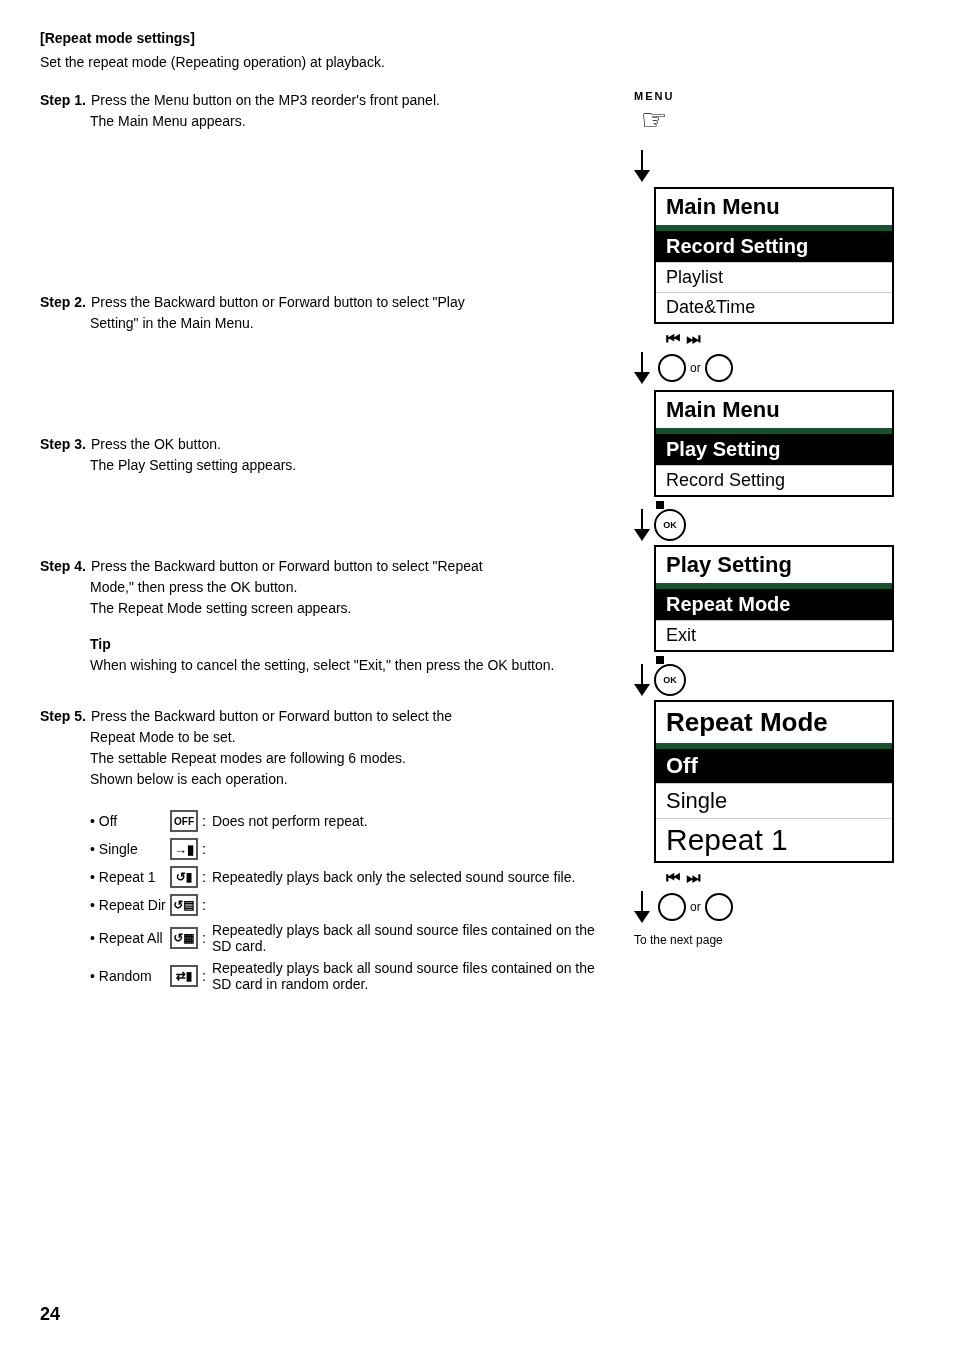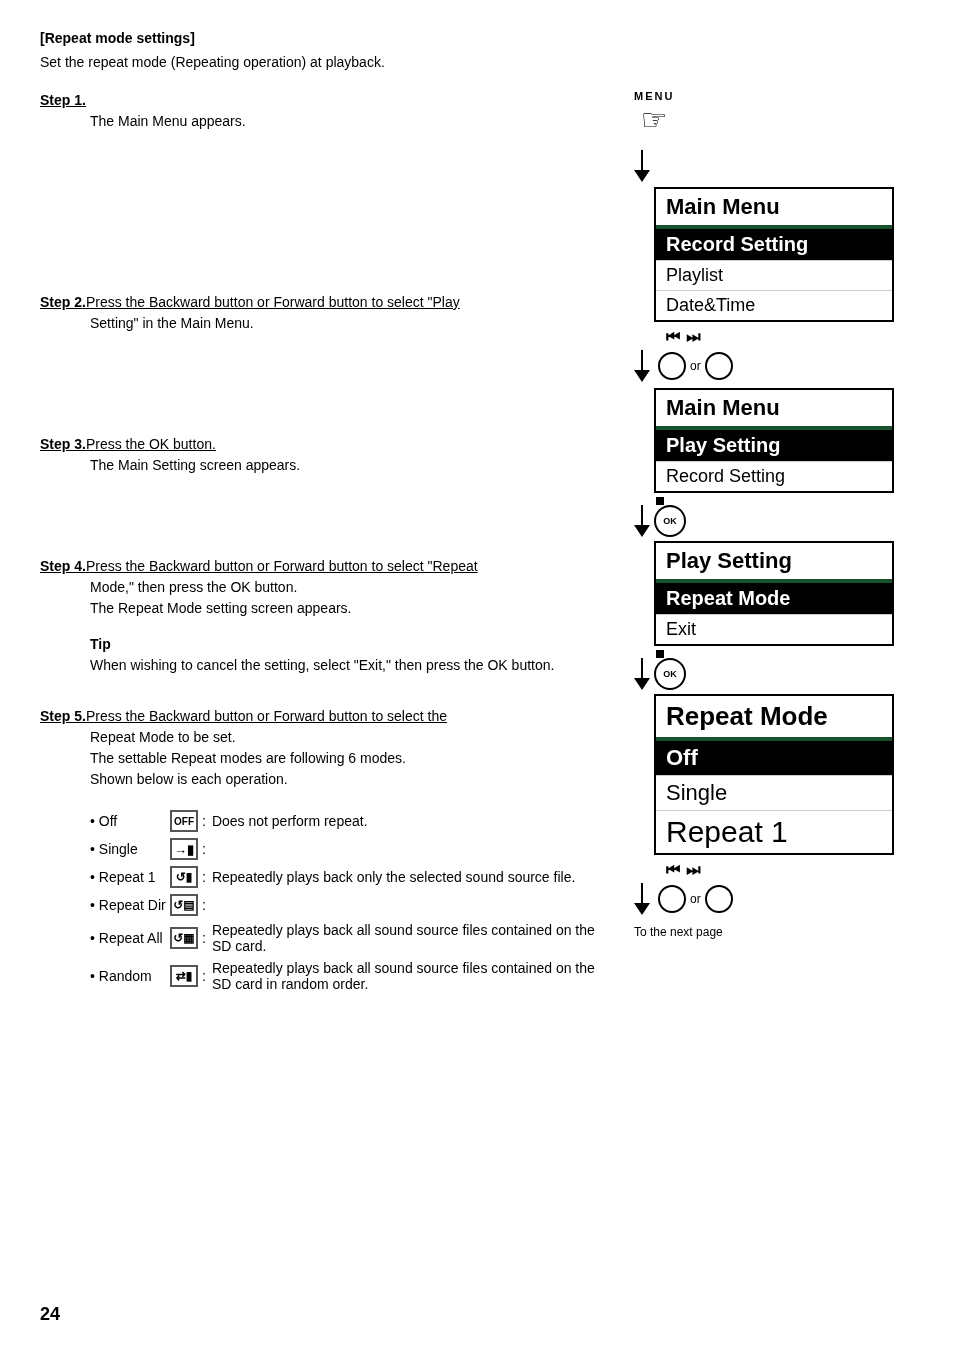--- a/index.html
+++ b/index.html
@@ -40,40 +40,40 @@
       line-height: 1.5;
     }
     .step .step-label {
       font-weight: bold;
     }
     .step .step-body {
       margin-left: 50px;
     }
     .step .step-first-line {
       display: flex;
-      text-decoration: underline;
+      gap: 5px;
     }
     .tip-box {
       margin-top: 15px;
       margin-left: 50px;
     }
     .tip-title {
       font-weight: bold;
     }
     
     .menu-box {
       border: 2px solid #000;
       width: 240px;
       margin: 0 auto;
     }
     .menu-box-title {
       font-size: 22px;
       font-weight: bold;
       padding: 5px 10px;
-      border-bottom: 4px solid #14532d;
+      border-bottom: 6px solid #14532d;
     }
     .menu-box-item {
       padding: 4px 10px;
       font-size: 18px;
       border-bottom: 1px solid #ccc;
     }
     .menu-box-item.selected {
       background: #000;
       color: #fff;
       font-size: 20px;
@@ -175,38 +175,39 @@
 <div class="section-title">[Repeat mode settings]</div>
 <div class="intro-text">Set the repeat mode (Repeating operation) at playback.</div>
 
 <div class="content-area">
 
   <div class="left-column">
 
     <div class="step">
       <div class="step-first-line">
         <span class="step-label">Step 1.</span>
+        <span>Press the Menu button on the MP3 reorder's front panel.</span>
       </div>
       <div class="step-body">The Main Menu appears.</div>
     </div>
 
     <div class="step" style="margin-top: 160px;">
       <div class="step-first-line">
         <span class="step-label">Step 2.</span>
         <span>Press the Backward button or Forward button to select "Play</span>
       </div>
       <div class="step-body">Setting" in the Main Menu.</div>
     </div>
 
     <div class="step" style="margin-top: 100px;">
       <div class="step-first-line">
         <span class="step-label">Step 3.</span>
         <span>Press the OK button.</span>
       </div>
-      <div class="step-body">The Main Setting screen appears.</div>
+      <div class="step-body">The Play Setting setting appears.</div>
     </div>
 
     <div class="step" style="margin-top: 80px;">
       <div class="step-first-line">
         <span class="step-label">Step 4.</span>
         <span>Press the Backward button or Forward button to select "Repeat</span>
       </div>
       <div class="step-body">Mode," then press the OK button.</div>
       <div class="step-body">The Repeat Mode setting screen appears.</div>
       <div class="tip-box">

